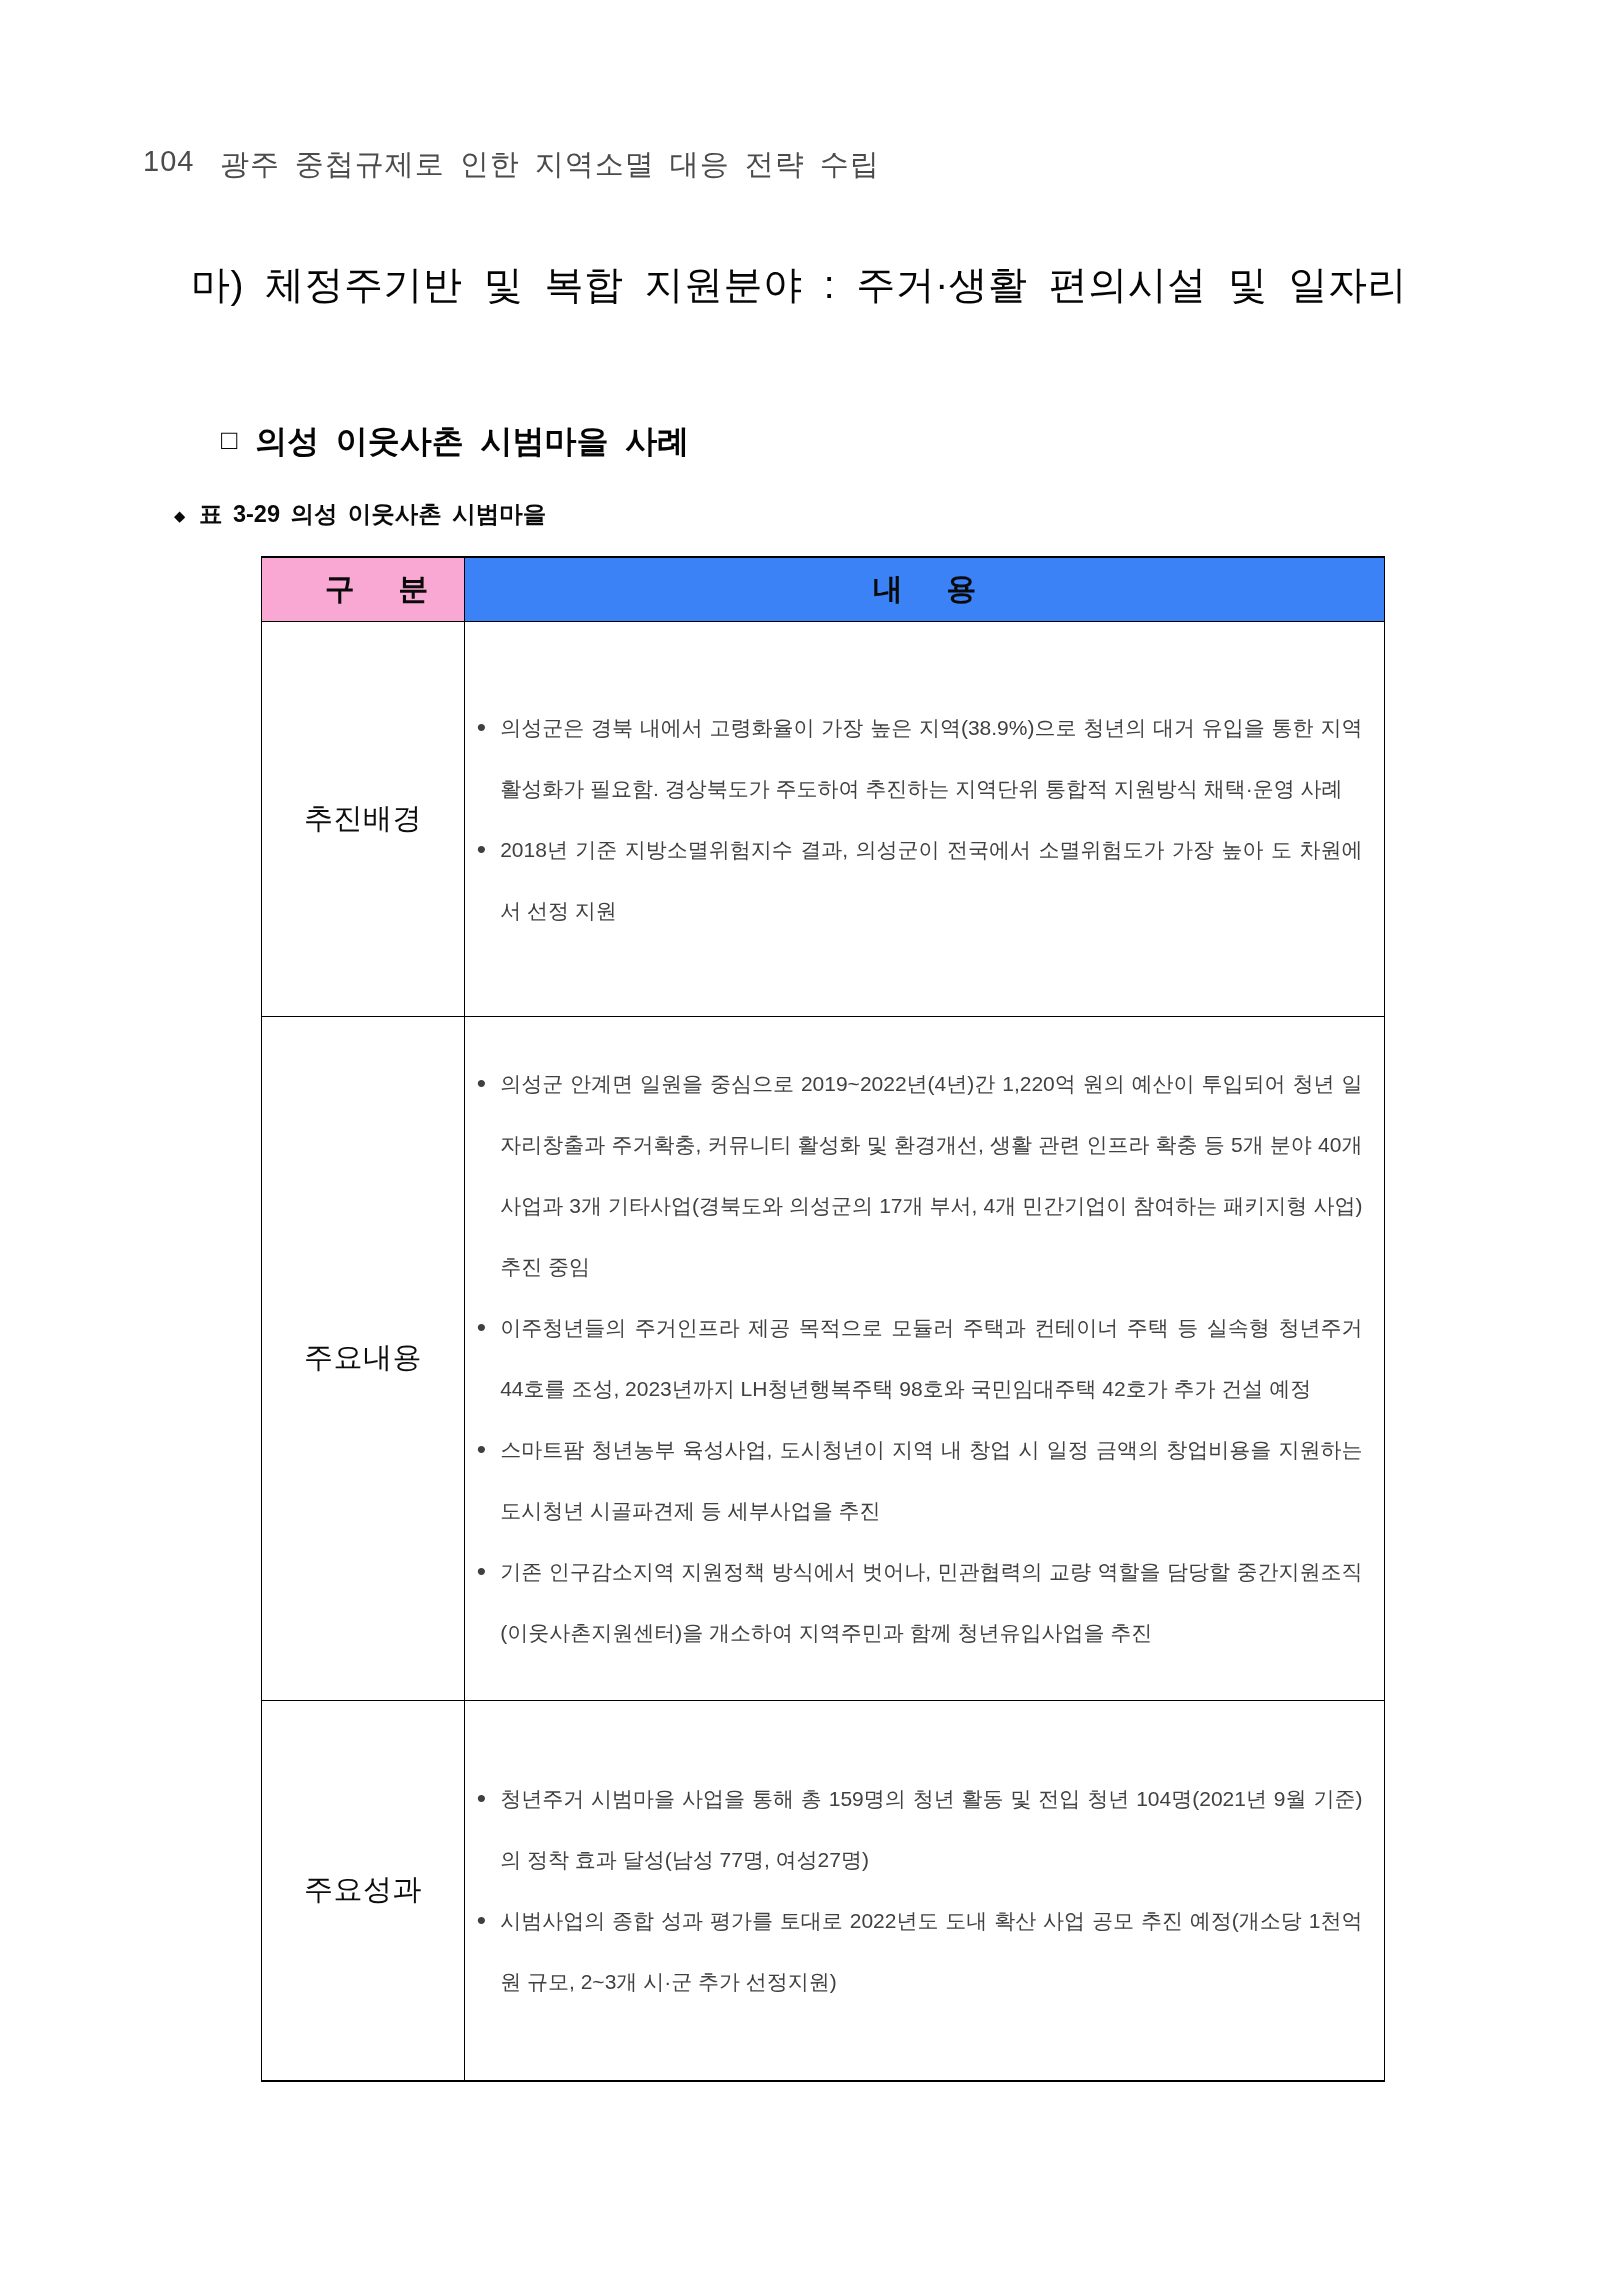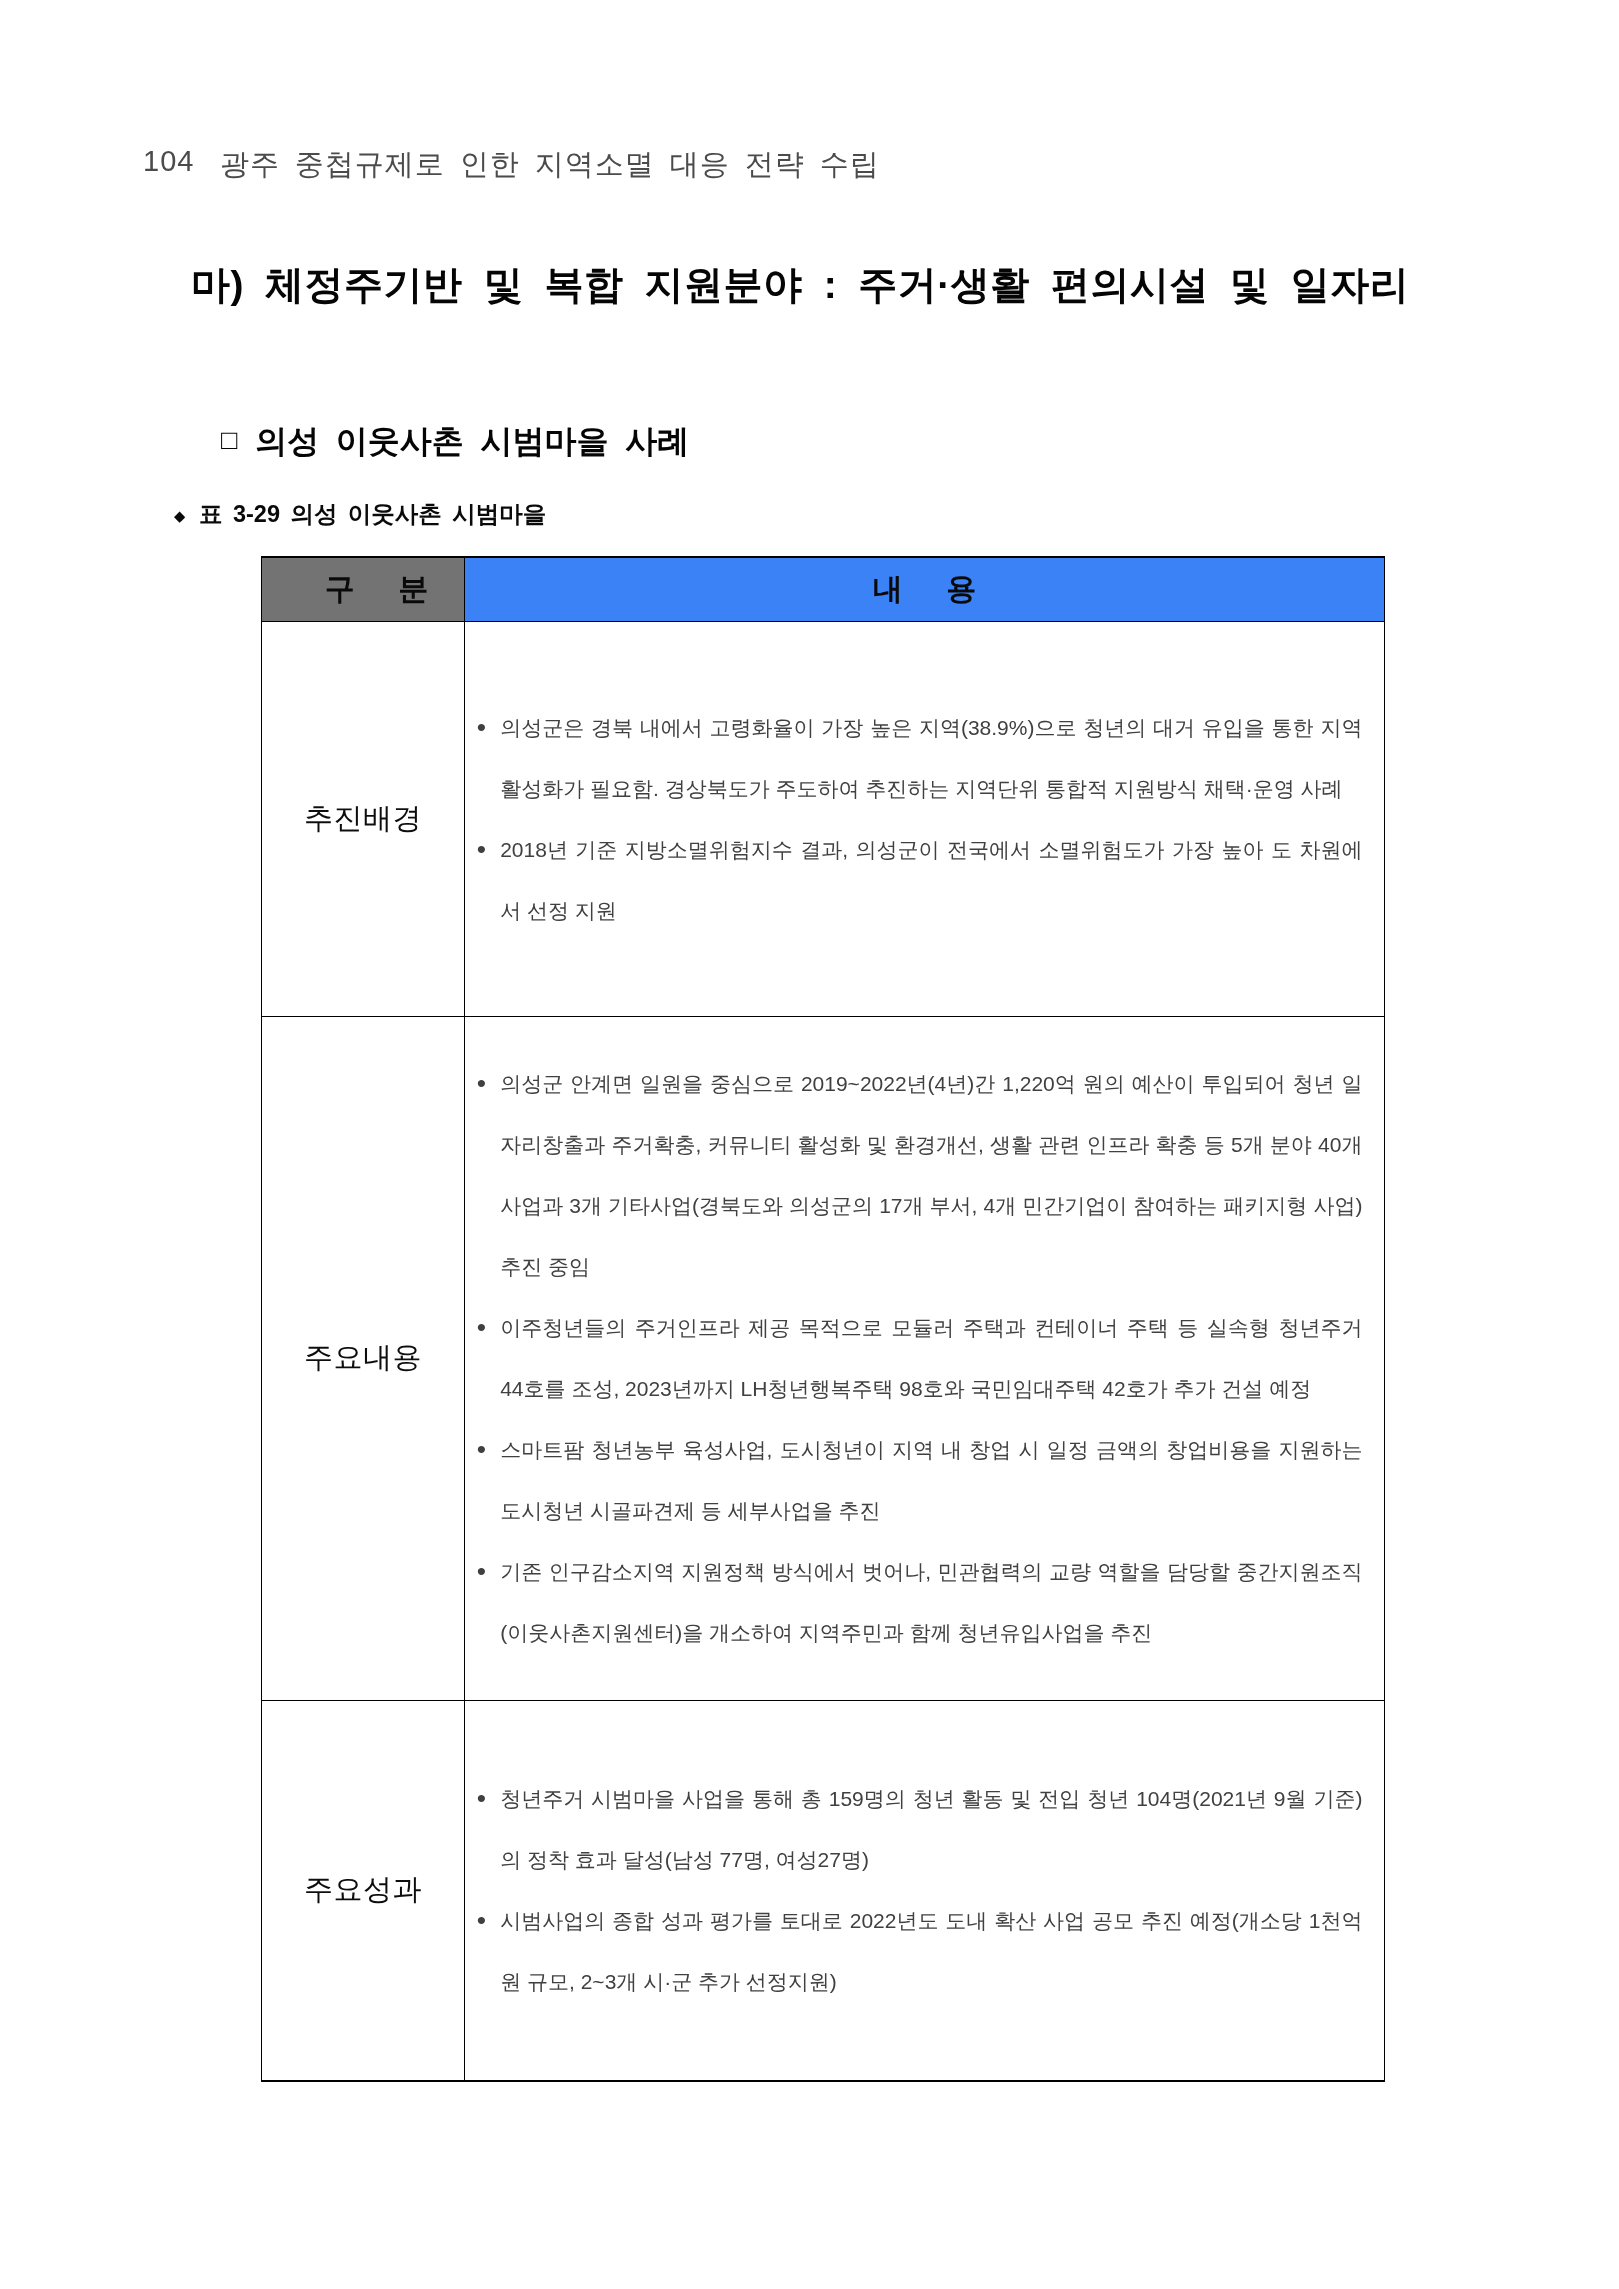--- a/index.html
+++ b/index.html
@@ -11,21 +11,21 @@
   .page-header{
     position:absolute;left:143px;top:145px;
     font-size:29px;color:#4b4b4b;font-weight:500;letter-spacing:1px;
     display:flex;align-items:flex-start;
   }
   .page-header .num{margin-right:25.5px;}
   .page-header .word{word-spacing:5.9px;}
   
   .heading{
     position:absolute;left:191px;top:247px;margin:0;
-    font-size:39px;line-height:75px;font-weight:700;color:#050505;
+    font-size:39px;line-height:75px;font-weight:400;color:#050505;
     letter-spacing:0.5px;word-spacing:9.8px;
   }
   .heading .h-line2{padding-left:113px;}
   
   .sub-heading{
     position:absolute;left:221px;top:420px;margin:0;
     font-size:32px;font-weight:700;color:#050505;word-spacing:7.8px;
     display:flex;align-items:center;
   }
   .sub-heading .sq{font-size:27.4px;margin-right:17.6px;font-weight:400;position:relative;top:-2px;}
@@ -87,21 +87,21 @@
   </h2>
 
   <div class="caption">
     <span class="diamond">◆</span>
     <span>표 3-29 의성 이웃사촌 시범마을</span>
   </div>
 
   <table class="tbl">
     <thead>
       <tr>
-        <th class="col1" style="background: #737373; padding-left: 28px;">구 분</th>
+        <th class="col1" style="background: #f9a8d4; padding-left: 28px;">구 분</th>
         <th style="background: #3b82f6;">내 용</th>
       </tr>
     </thead>
     <tbody id="tbody">
         <tr>
           <td class="label">추진배경</td>
           <td class="content">
             <ul>
               <li>의성군은 경북 내에서 고령화율이 가장 높은 지역(38.9%)으로 청년의 대거 유입을 통한 지역활성화가 필요함. 경상북도가 주도하여 추진하는 지역단위 통합적 지원방식 채택·운영 사례</li>
               <li>2018년 기준 지방소멸위험지수 결과, 의성군이 전국에서 소멸위험도가 가장 높아 도 차원에서 선정 지원</li>

